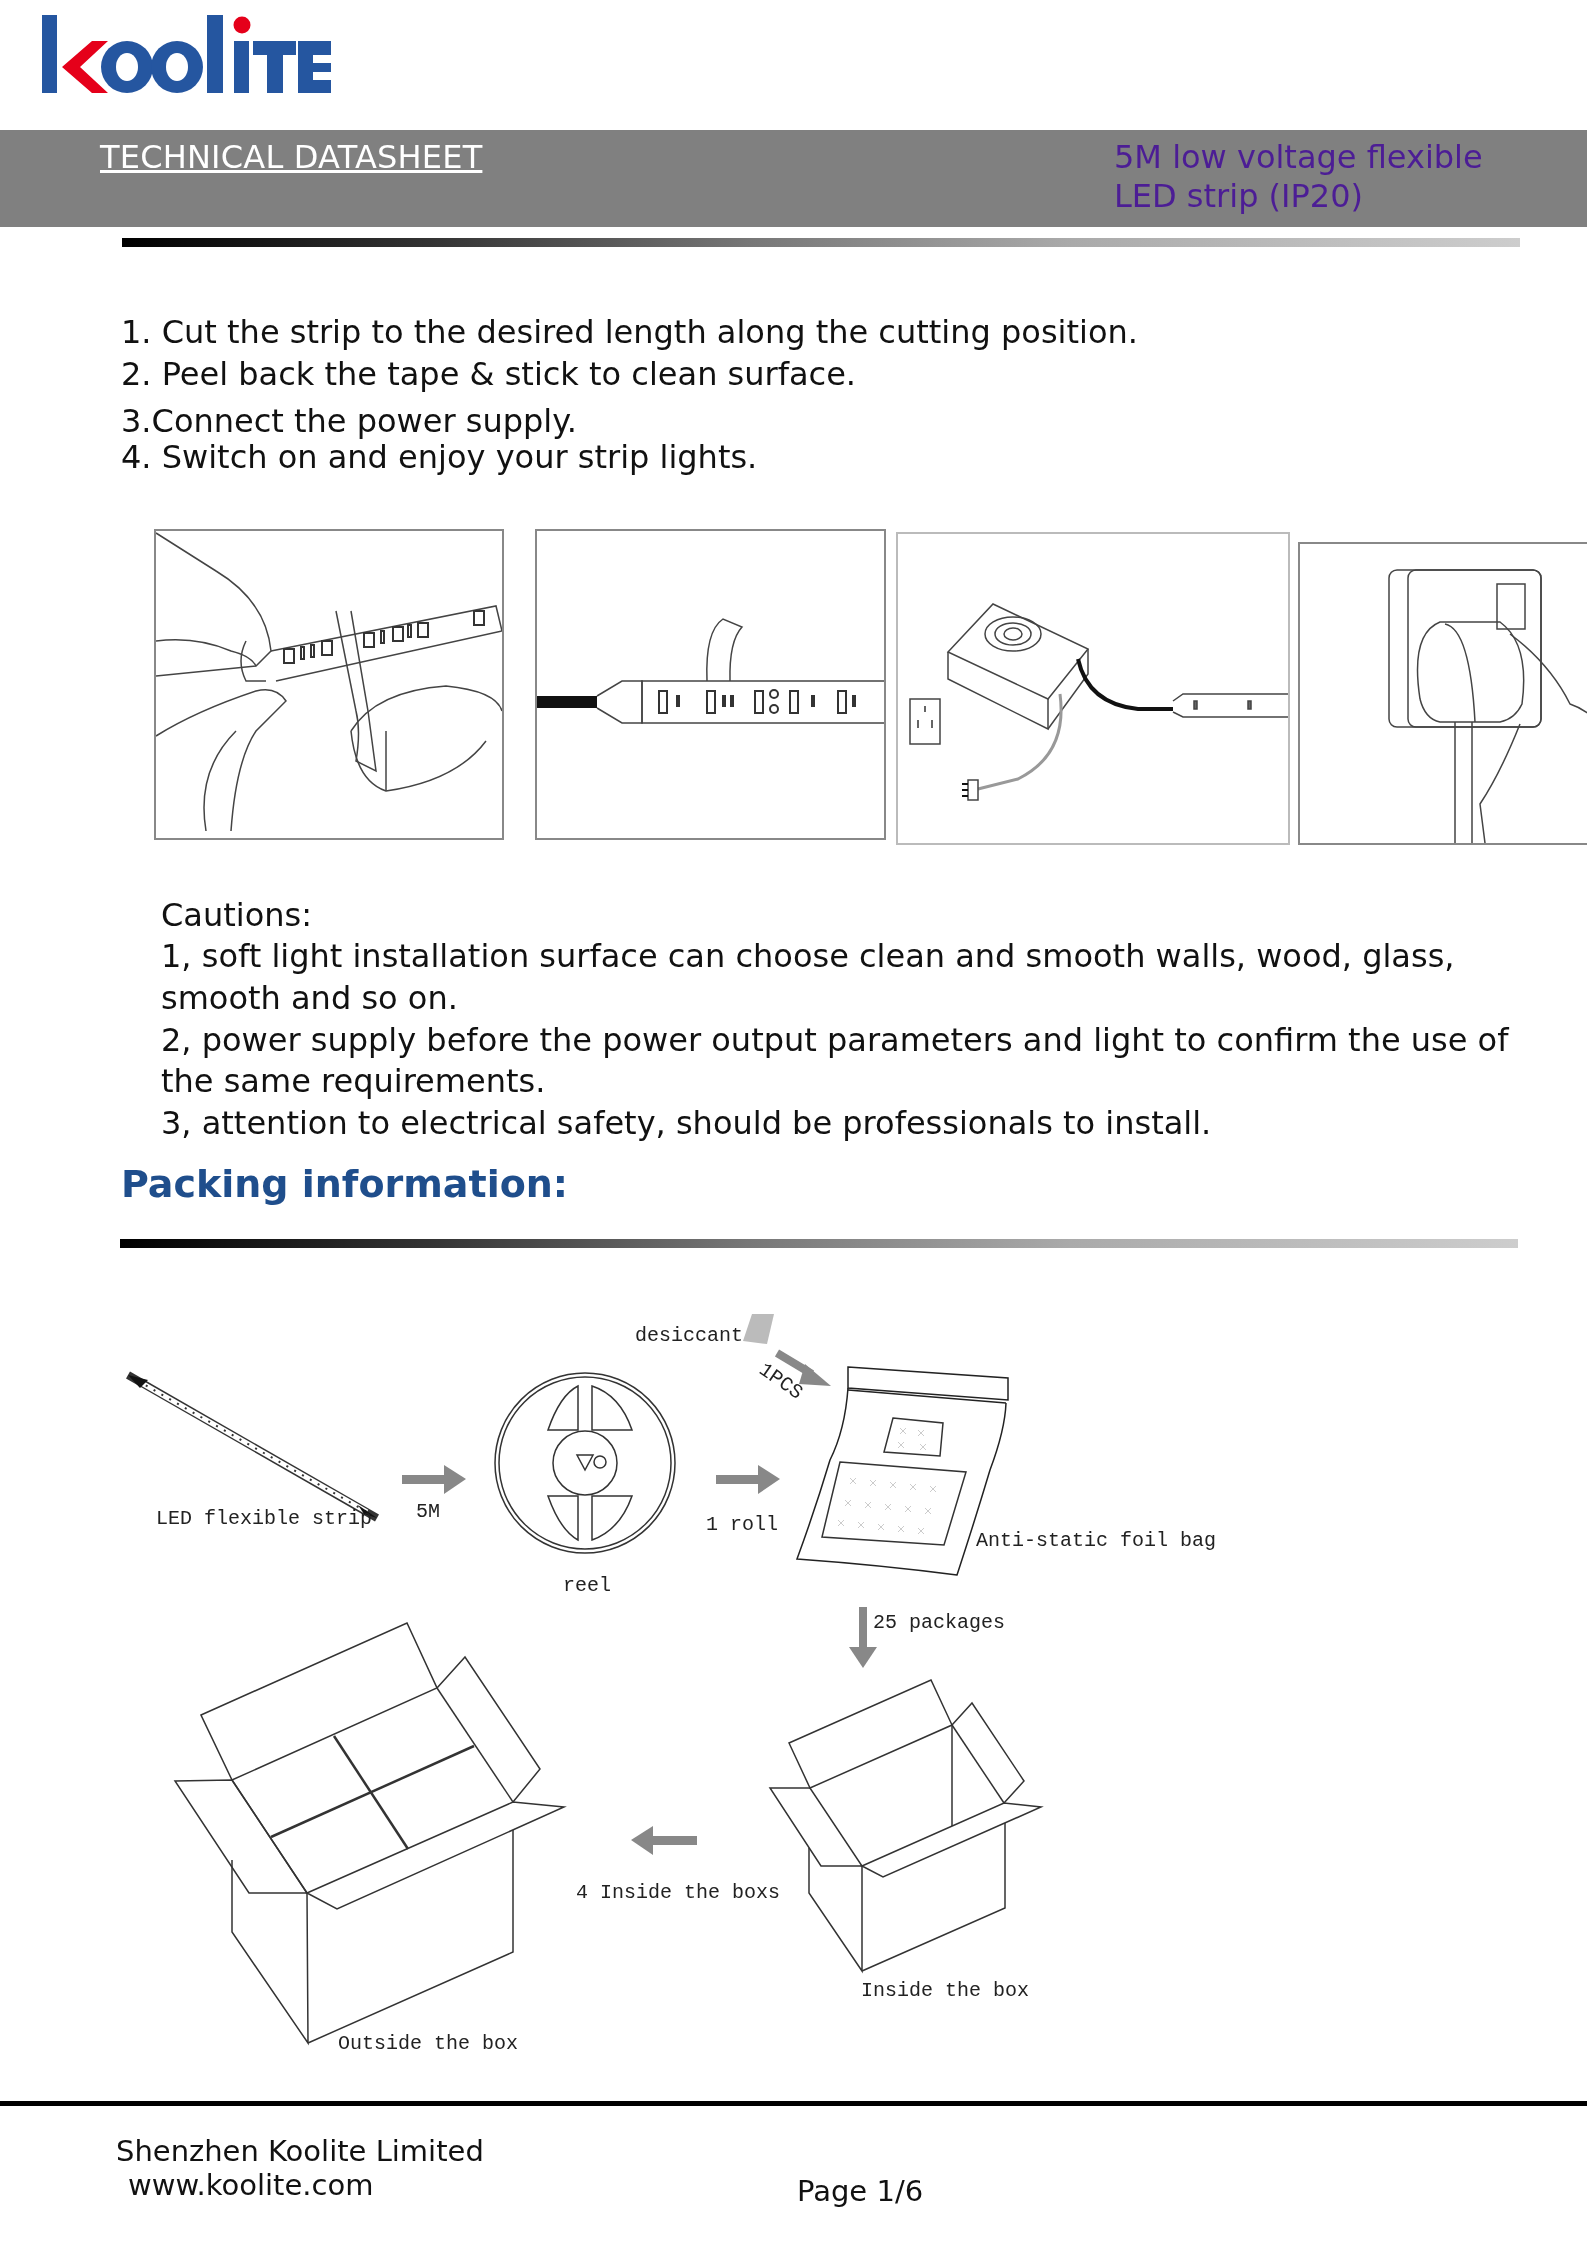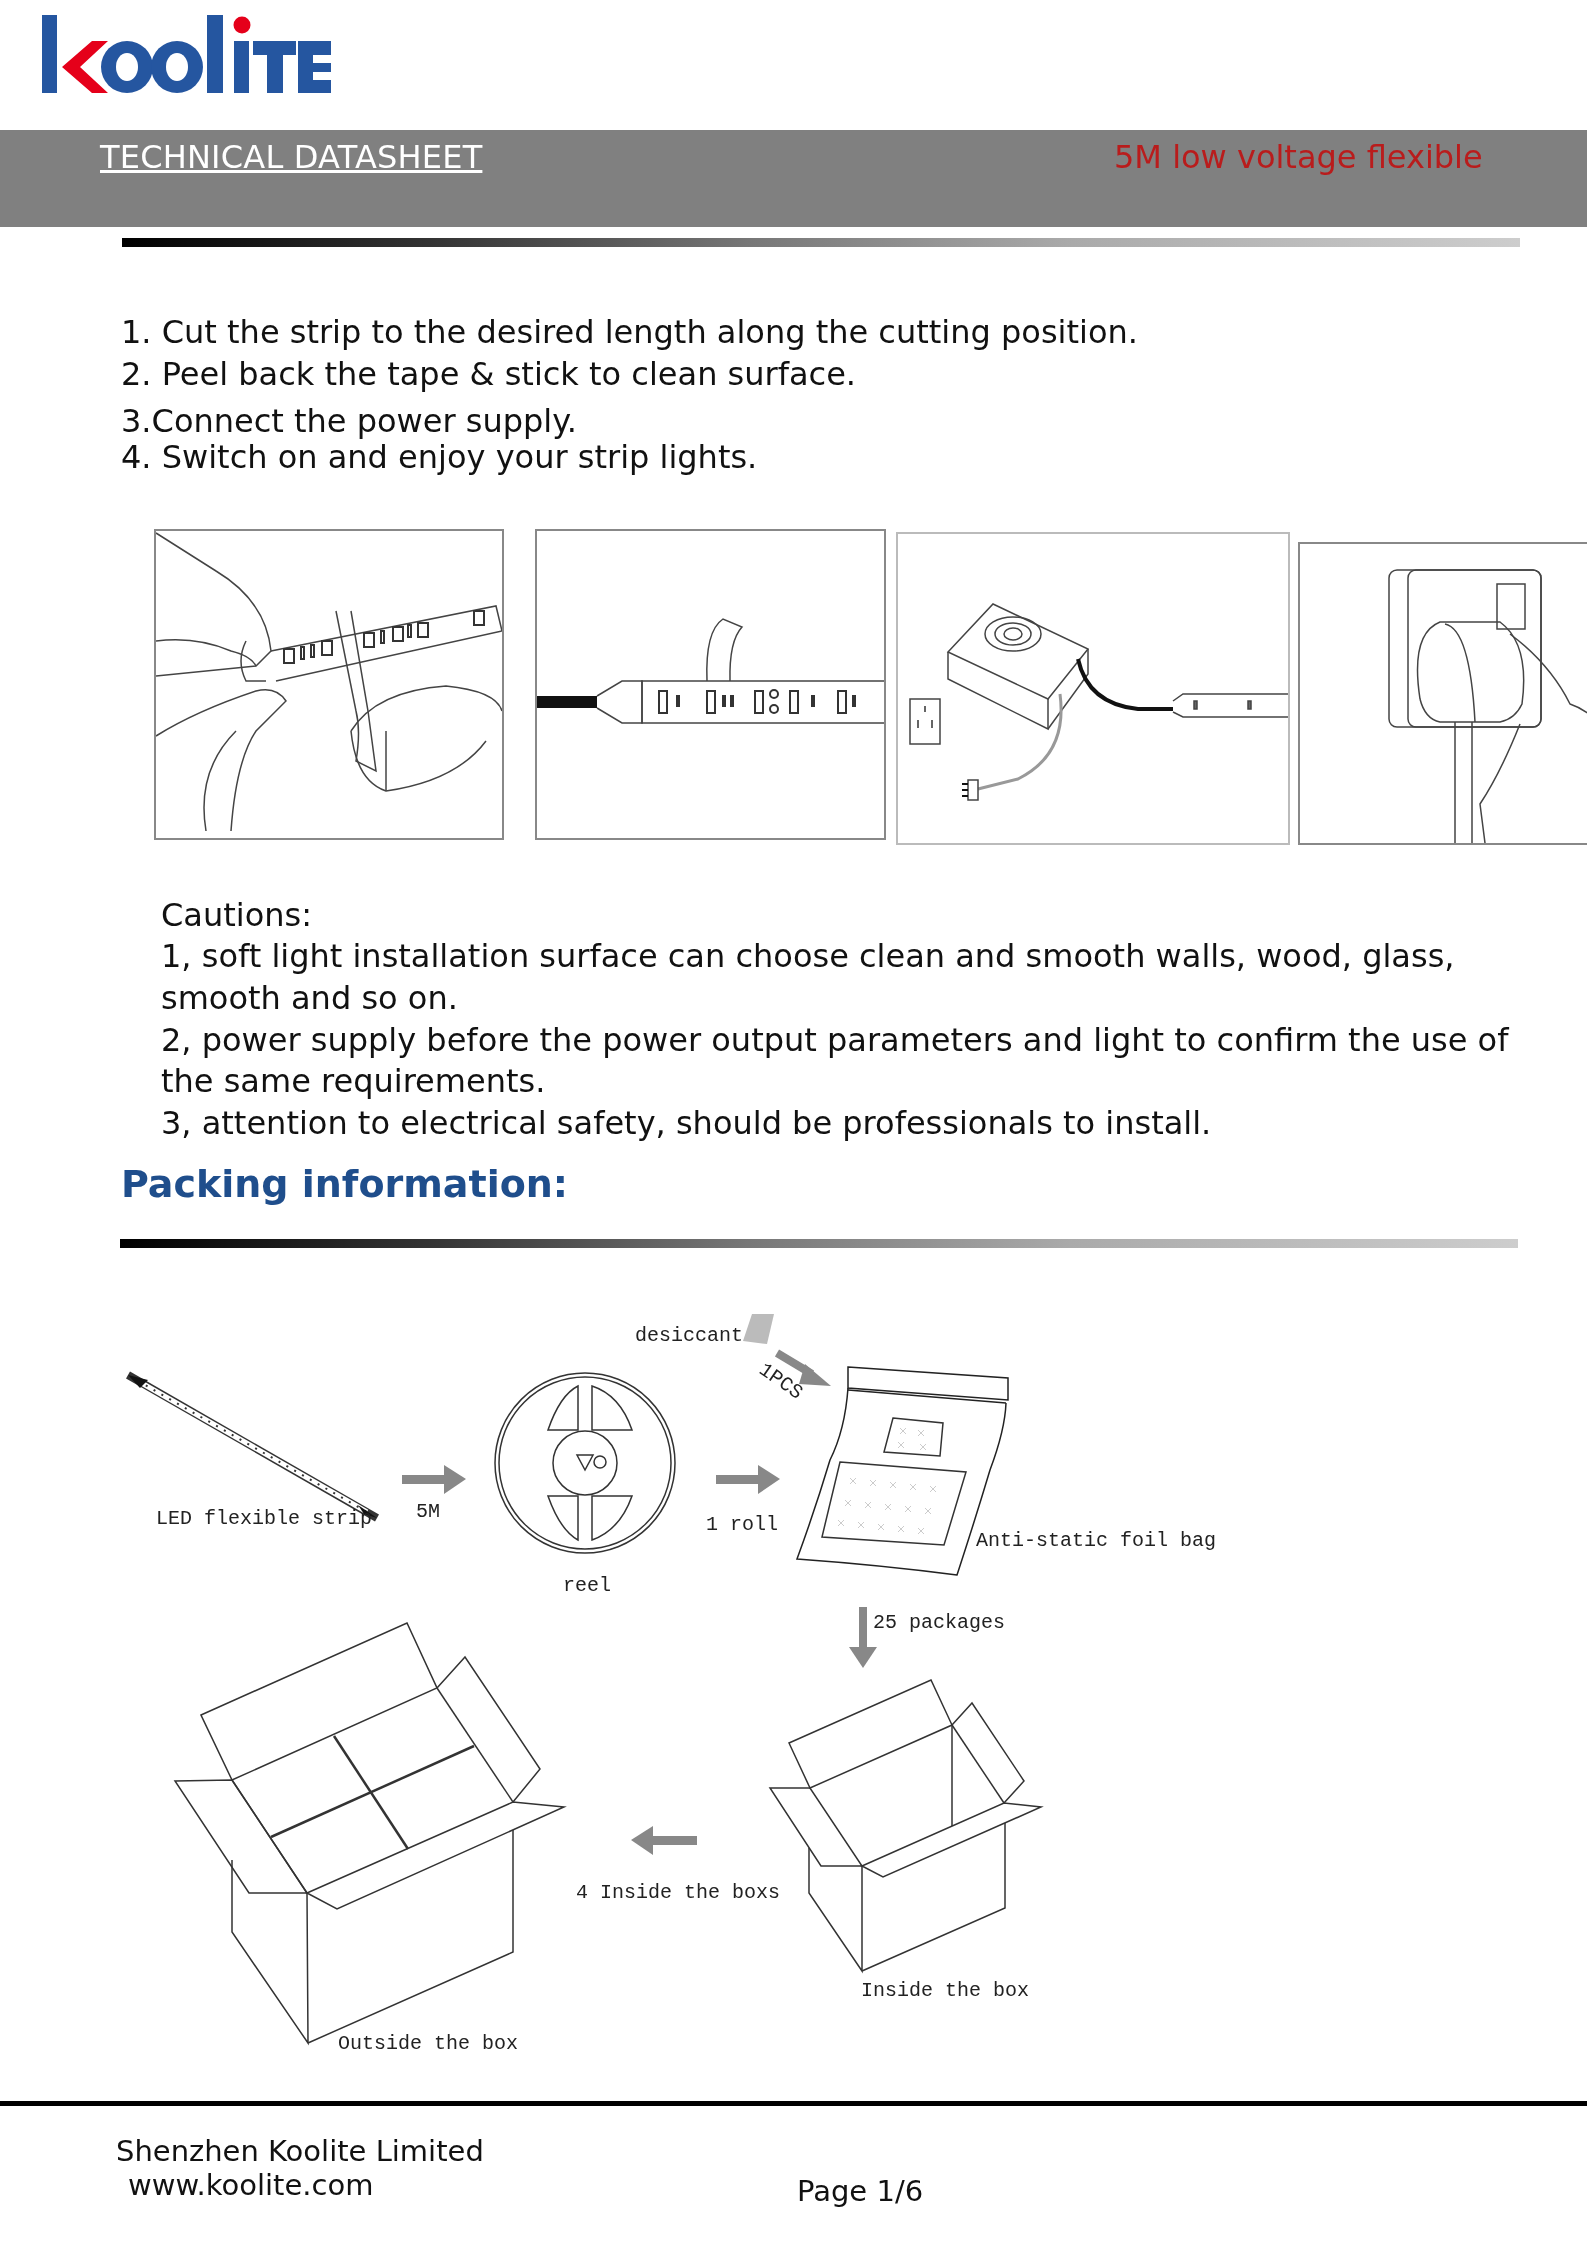--- a/index.html
+++ b/index.html
@@ -1,21 +1,21 @@
 <!DOCTYPE html>
 <html><head>
 <meta charset="utf-8">
 <style>
   html,body{margin:0;padding:0;background:#fff;}
   body{width:1587px;height:2245px;position:relative;overflow:hidden;font-family:"DejaVu Sans","Liberation Sans",sans-serif;color:#111;}
   .abs{position:absolute;}
   #logo{left:30px;top:10px;width:320px;height:95px;}
   #header-band{left:0;top:130px;width:1587px;height:97px;background:#808080;}
   #header-left{left:100px;top:138px;color:#fff;font-size:32px;letter-spacing:0.2px;white-space:nowrap;text-decoration:underline;}
-  #header-right{left:1114px;top:138px;color:#b91c1c;font-size:32px;line-height:39px;white-space:nowrap;}
+  #header-right{left:1114px;top:138px;color:#4c1d95;font-size:32px;line-height:39px;white-space:nowrap;}
   .grad-bar{height:9px;background:linear-gradient(to right,#000 0%,#333 22%,#777 45%,#aaa 68%,#cdcdcd 100%);}
   #bar1{left:122px;top:238px;width:1398px;}
   #bar2{left:120px;top:1239px;width:1398px;}
   .step{left:121px;font-size:32px;white-space:nowrap;line-height:42px;}
   .illus{border:2px solid #888;background:#fff;overflow:hidden;}
   #ill1{left:154px;top:529px;width:346px;height:307px;}
   #ill2{left:535px;top:529px;width:347px;height:307px;}
   #ill3{left:896px;top:532px;width:390px;height:309px;border-color:#bbb;}
   #ill4{left:1298px;top:542px;width:320px;height:299px;}
   .caution{left:121px;font-size:32px;line-height:42px;white-space:nowrap;margin-left:40px;}
@@ -48,20 +48,21 @@
     <rect x="313" y="72" width="18" height="8"></rect>
   </g>
   <polygon fill="#e5001a" points="108,41 92,41 62,67 92,93 108,93 80,67"></polygon>
   <circle fill="#e5001a" cx="242" cy="25" r="8.5"></circle>
 </svg>
 
 <div id="header-band" class="abs"></div>
 <div id="header-left" class="abs">TECHNICAL DATASHEET</div>
 <div id="header-right" class="abs">
   <div>5M low voltage flexible</div>
+  <div>LED strip (IP20)</div>
 </div>
 <div id="bar1" class="abs grad-bar"></div>
 
 <div class="abs step" style="top:311px">1. Cut the strip to the desired length along the cutting position.</div>
 <div class="abs step" style="top:353px">2. Peel back the tape &amp; stick to clean surface.</div>
 <div class="abs step" style="top:400px">3.Connect the power supply.</div>
 <div class="abs step" style="top:436px">4. Switch on and enjoy your strip lights.</div>
 
 <div id="ill1" class="abs illus">
   <svg width="346" height="307" viewBox="0 0 346 307" fill="none" stroke="#444" stroke-width="1.5">

